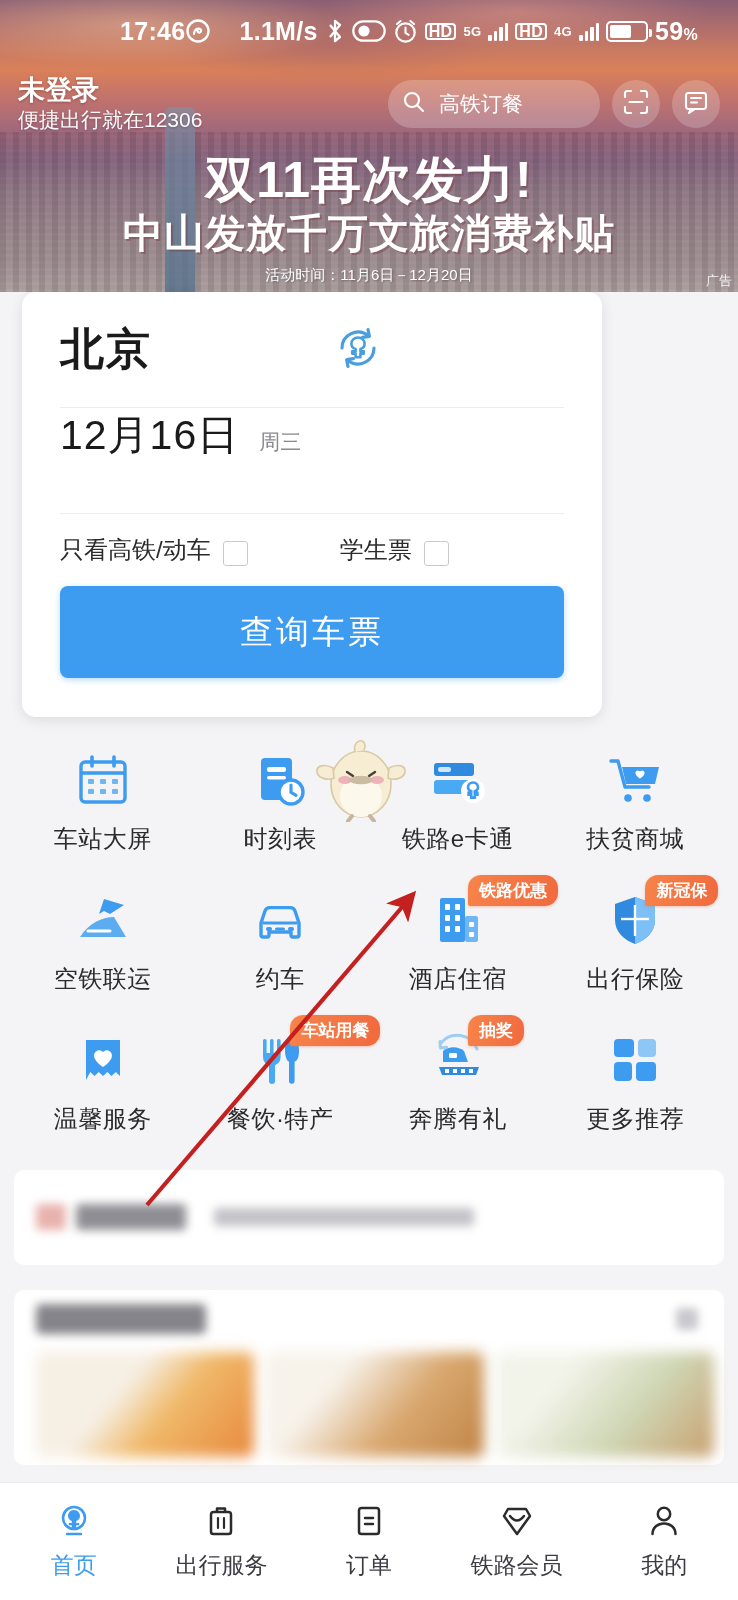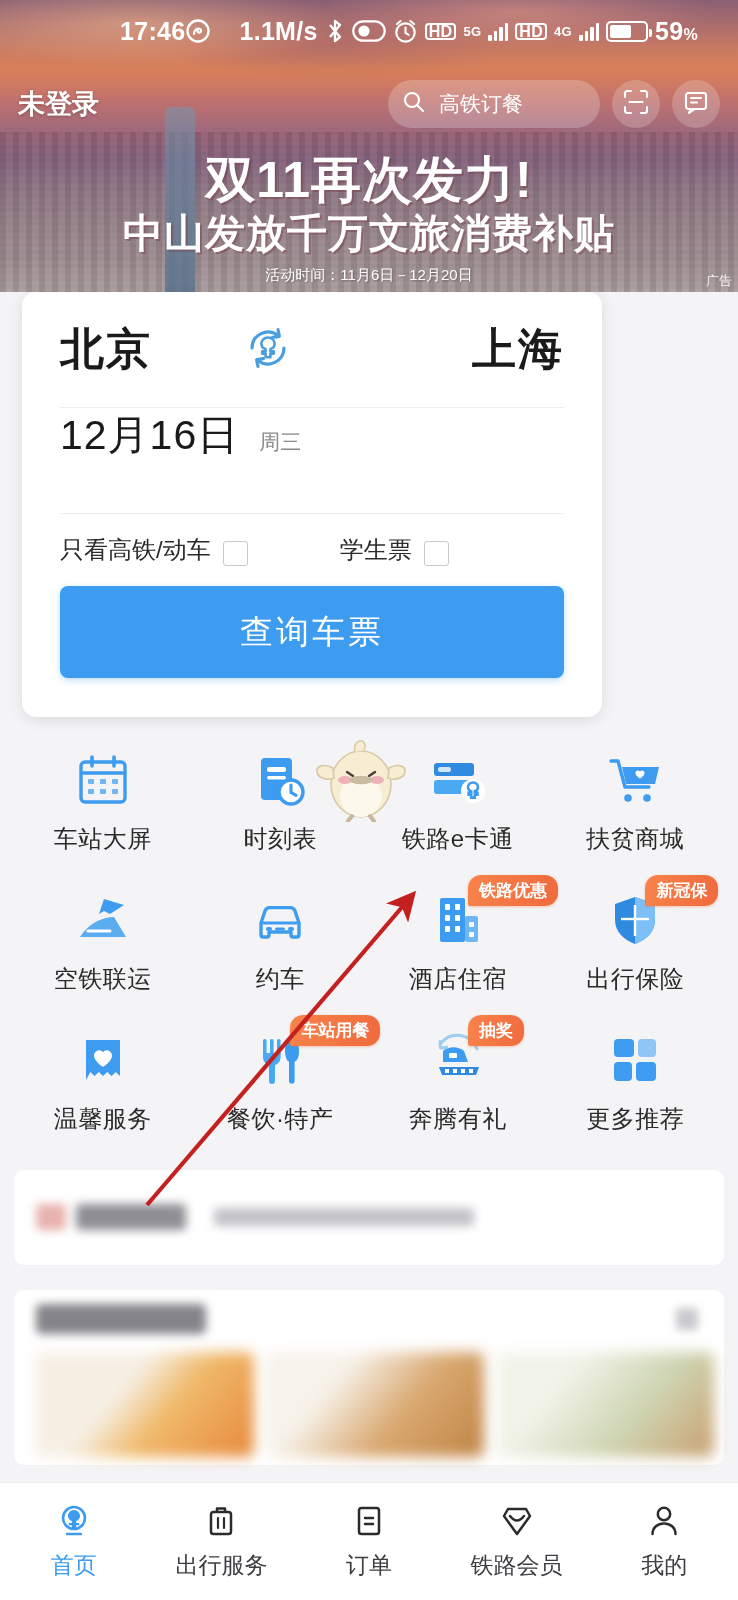--- a/index.html
+++ b/index.html
@@ -244,20 +244,21 @@
       <span class="batt">
           <span></span>
         </span>
       <span class="pct"><span>59</span><em>%</em></span>
     </div>
   </div>
 
   <div class="appheader">
     <div class="user-block">
       <div class="user-name">未登录</div>
+      <div class="user-sub">便捷出行就在12306</div>
     </div>
     <div class="searchbar">
       <span>
         <svg width="24" height="24" viewBox="0 0 24 24">
             <circle cx="10" cy="10" r="7" fill="none" stroke="#fff" stroke-width="2.1"></circle>
             <path d="M15.2 15.2L21 21" stroke="#fff" stroke-width="2.1" stroke-linecap="round"></path>
           </svg>
       </span>
       <span class="txt">高铁订餐</span>
     </div>
@@ -294,21 +295,20 @@
         <span>
           <svg width="56" height="56" viewBox="0 0 56 56">
             <path d="M12 28a16 16 0 0126-12.4" fill="none" stroke="#4a9ee0" stroke-width="3.2" stroke-linecap="round"></path>
             <path d="M44 28a16 16 0 01-26 12.4" fill="none" stroke="#4a9ee0" stroke-width="3.2" stroke-linecap="round"></path>
             <path d="M38 9.5l1.4 6.8-6.8 1" fill="none" stroke="#4a9ee0" stroke-width="3.2" stroke-linecap="round" stroke-linejoin="round"></path>
             <path d="M18 46.5l-1.4-6.8 6.8-1" fill="none" stroke="#4a9ee0" stroke-width="3.2" stroke-linecap="round" stroke-linejoin="round"></path>
             <path d="M28 17.5c-4 0-6.6 3-6.6 6.3 0 2.6 1.8 4.6 4.2 5.2v2.2h-3.4v2.4h3.4v3.6h4.8v-3.6h3.4v-2.4h-3.4V29c2.4-.6 4.2-2.6 4.2-5.2 0-3.3-2.6-6.3-6.6-6.3z" fill="none" stroke="#4a9ee0" stroke-width="2.6" stroke-linejoin="round"></path>
           </svg>
         </span>
       </div>
-      <div class="od-city to">上海</div>
     </div>
     <div class="divider"></div>
     <div class="date-row">
       <span class="date-main">12月16日</span>
       <span class="date-week">周三</span>
     </div>
     <div class="divider"></div>
     <div class="chk-row">
       <div class="chk">
         <span class="lbl">只看高铁/动车</span>

